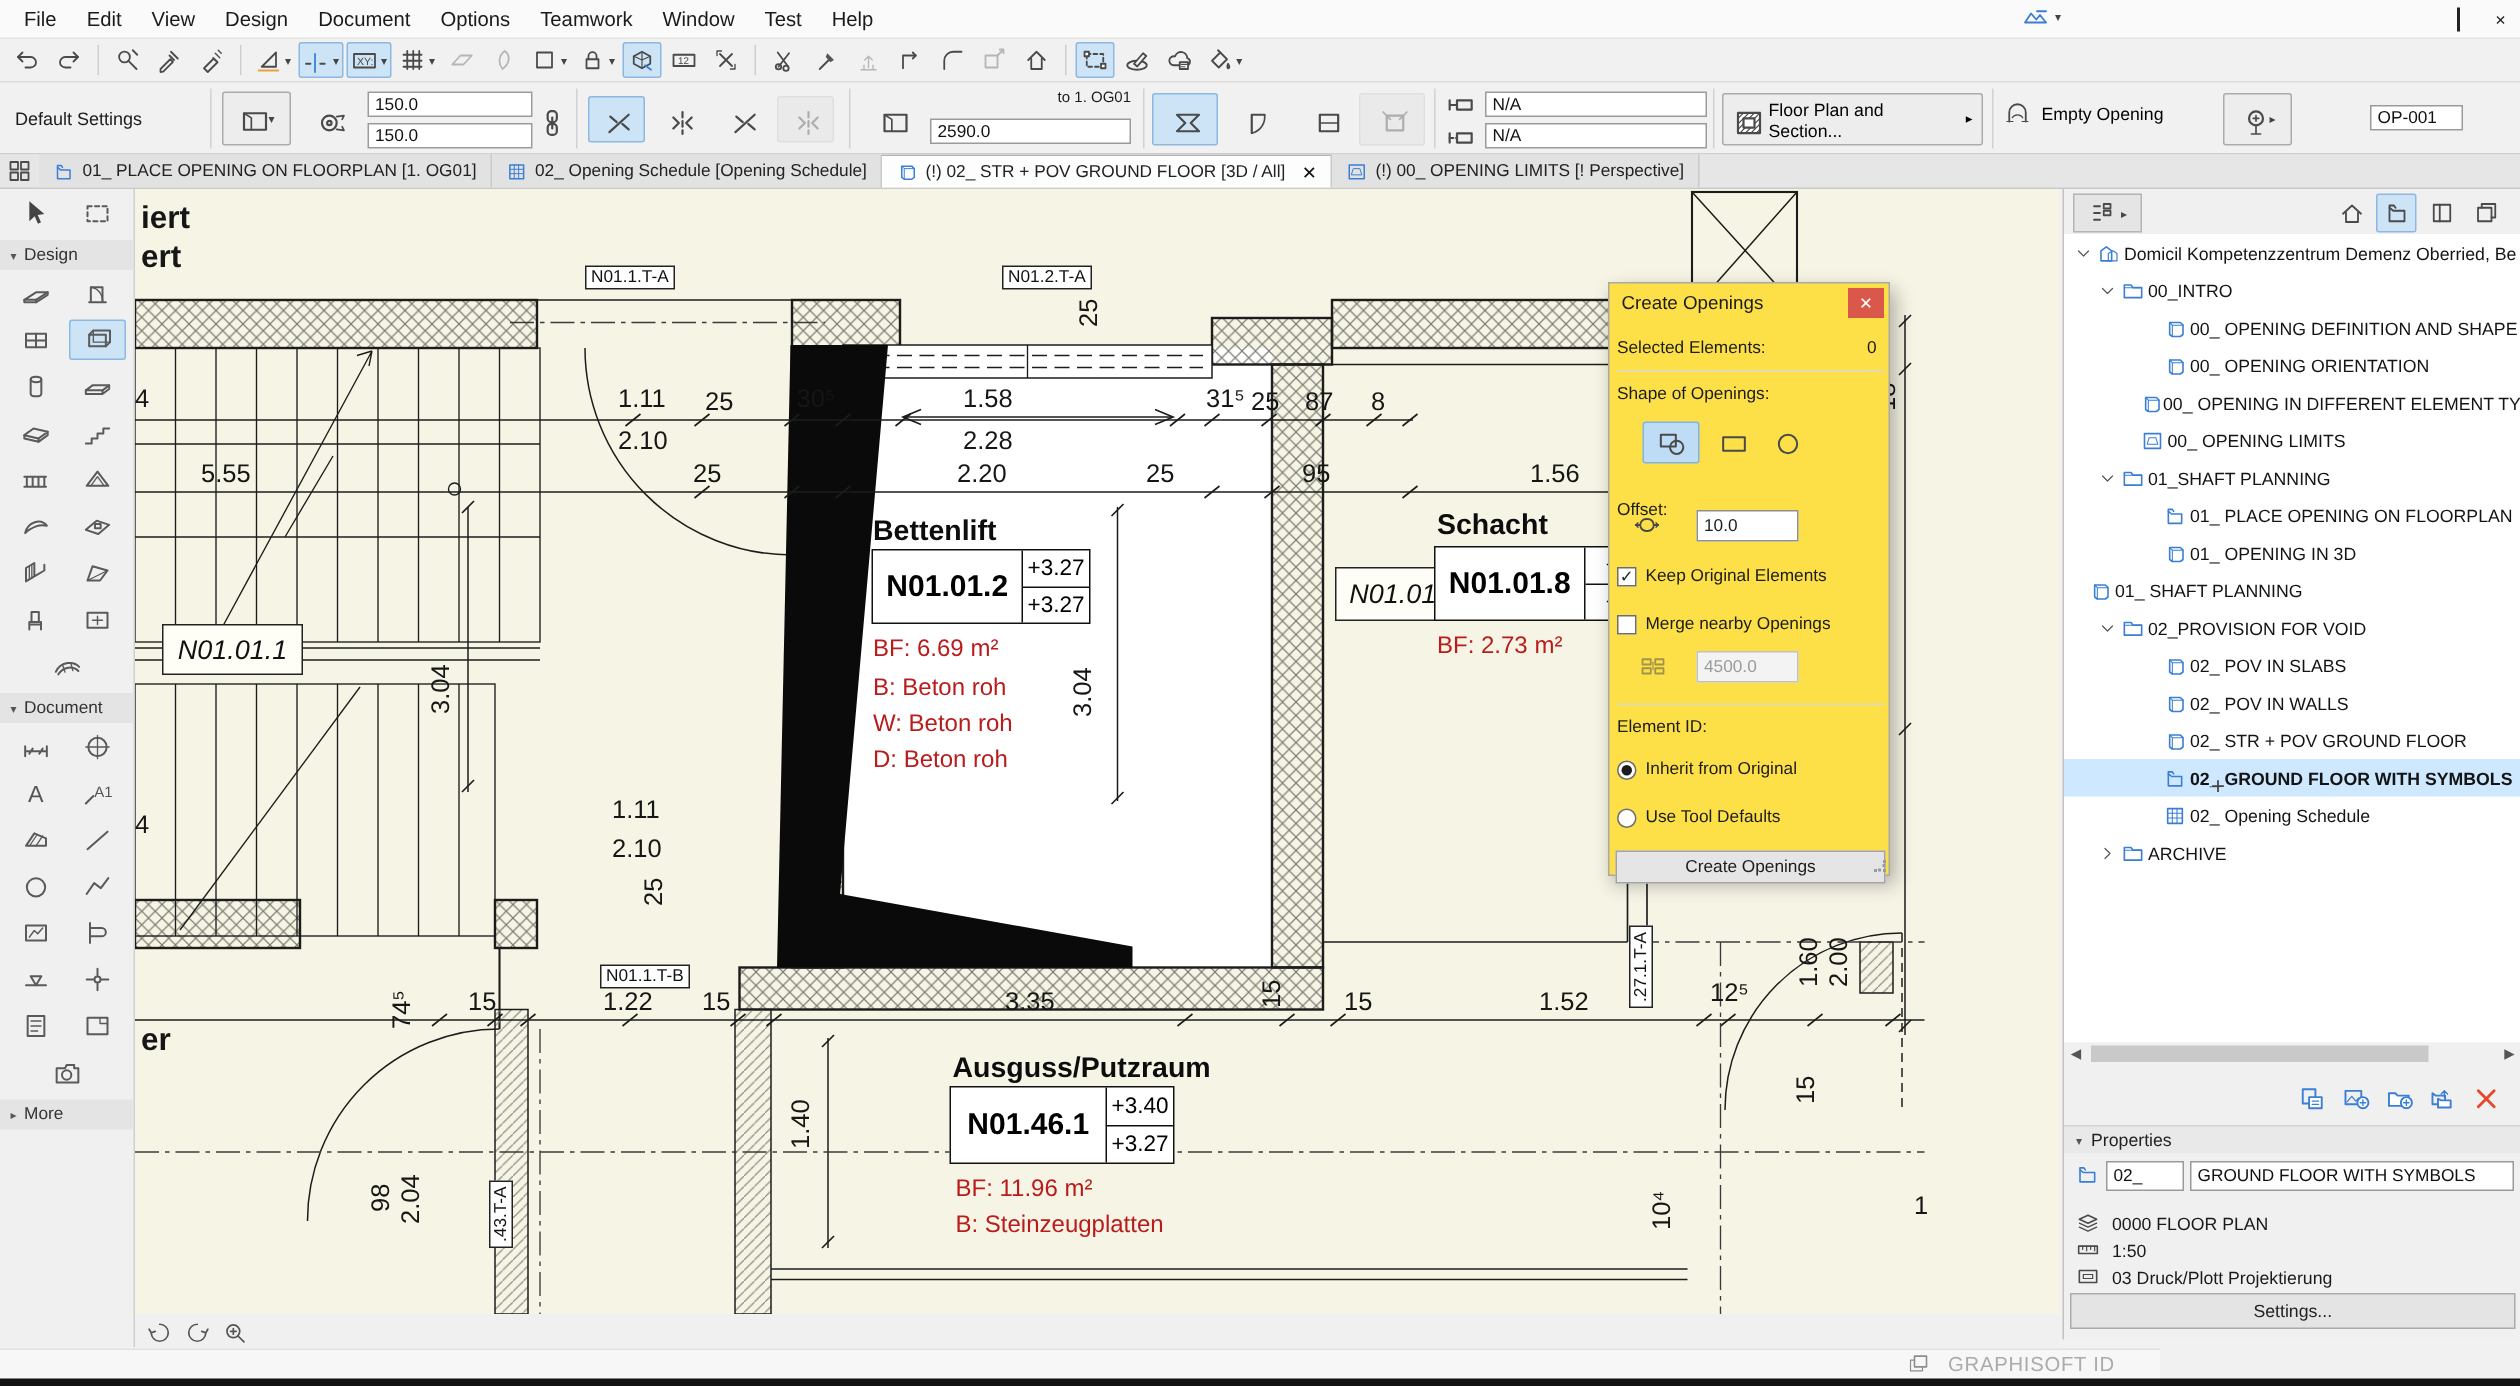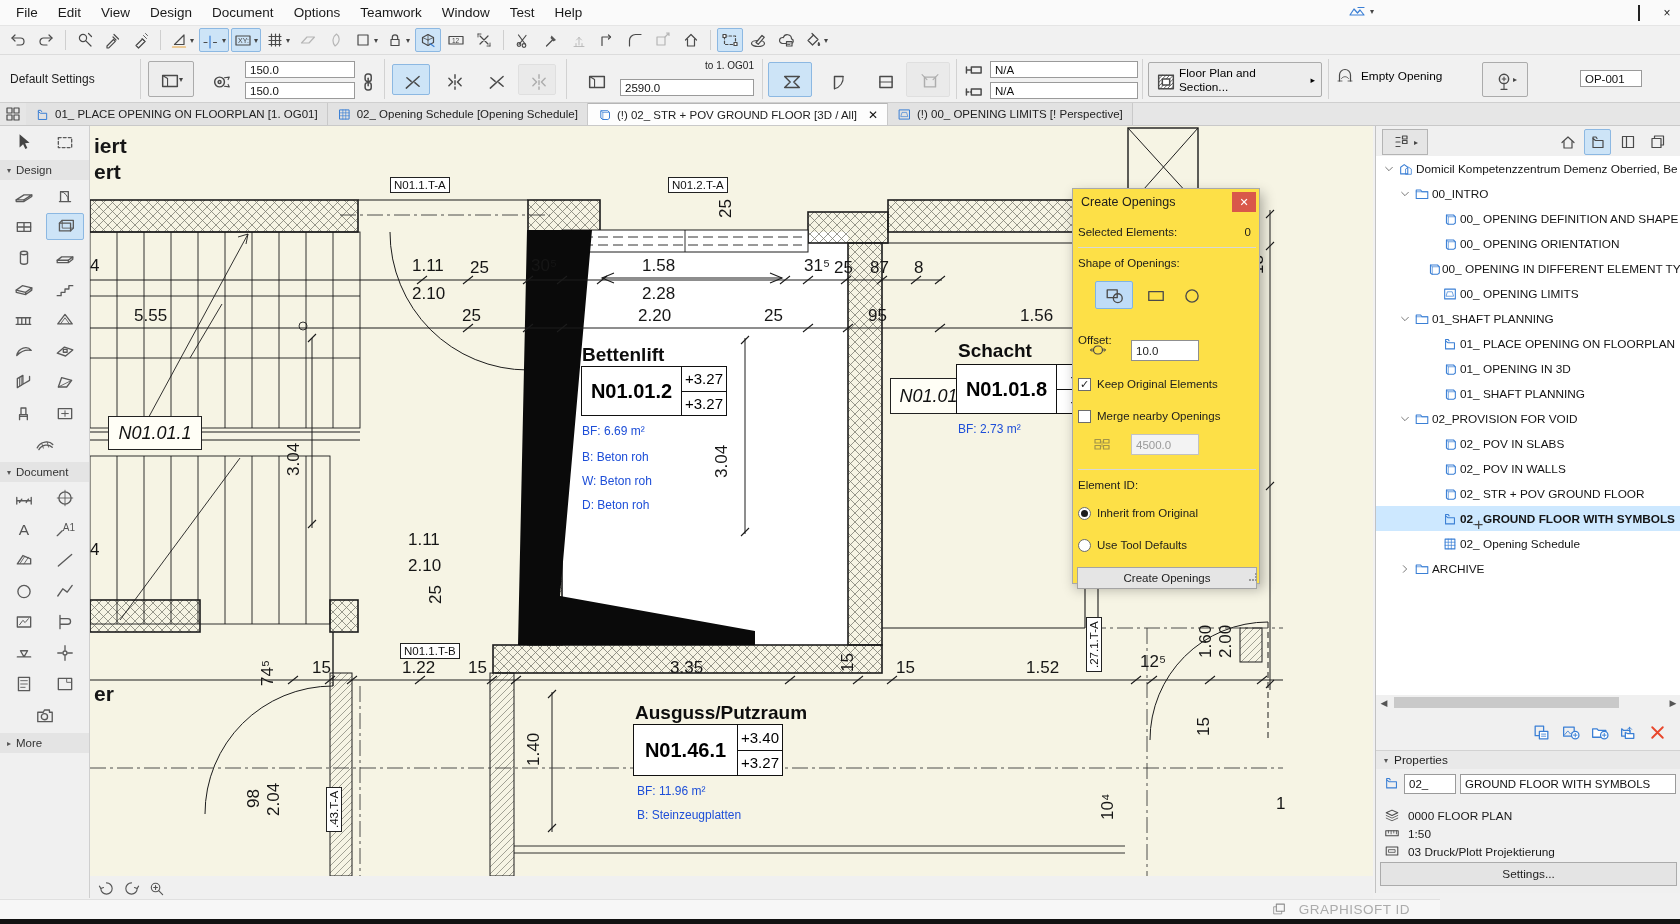--- a/index.html
+++ b/index.html
@@ -51,21 +51,21 @@
   
   #canvas{position:absolute;left:90px;top:126px;width:1283px;height:750px;background:#f6f4e4;overflow:hidden}
   #plan-svg{position:absolute;left:0;top:0}
   .ann{position:absolute;font-size:17px;color:#161616;white-space:nowrap;line-height:20px}
   .ann.rot{transform-origin:0 100%;transform:rotate(-90deg)}
   .cut{font-weight:bold;font-size:21px;line-height:24px}
   .tag{position:absolute;font-size:11.5px;color:#111;border:1px solid #222;background:#fff;padding:0 3px;line-height:14px;white-space:nowrap}
   .tag.rot{transform-origin:0 100%;transform:rotate(-90deg)}
   .reflab{position:absolute;border:1.3px solid #222;background:#fffef6;font-style:italic;font-size:18px;color:#111;display:flex;align-items:center;justify-content:center;white-space:nowrap}
   .rmtitle{position:absolute;font-weight:bold;font-size:19px;color:#0d0d0d;white-space:nowrap}
-  .rminfo{position:absolute;font-size:12px;color:#1d4ed8;white-space:nowrap}
+  .rminfo{position:absolute;font-size:16px;color:#b91c1c;white-space:nowrap}
   .stamp{position:absolute;border:1.6px solid #111;background:#fff;display:flex}
   .stamp .snum{display:flex;align-items:center;justify-content:center;font-weight:bold;font-size:20px;color:#000}
   .stamp .scol{border-left:1.6px solid #111;display:flex;flex-direction:column}
   .stamp .scell{flex:1;display:flex;align-items:center;justify-content:center;font-size:15px;color:#000}
   .stamp .scell+.scell{border-top:1.6px solid #111}
   #canvas-strip{position:absolute;left:90px;top:876px;width:1283px;height:24px;background:#f0f0f0;display:flex;align-items:center;gap:8px;padding-left:8px}
   #canvas-strip .ic{width:17px;height:17px;stroke:#555}
   
   #dialog{position:absolute;left:1072px;top:188px;width:188px;height:396px;background:#fde047;border:1px solid #a9a9a9;box-shadow:3px 5px 12px rgba(0,0,0,.3);z-index:60;font-size:11.5px;color:#1c1c1c}
   #dlg-title{position:absolute;left:8px;top:6px;font-size:12.5px}
@@ -1105,65 +1105,65 @@
         <div class="trow" style="padding-left:50px">
      <span class="chev"></span>
      <span class="ticon blue">
             <svg class="ic" viewBox="0 0 18 18">
               <path d="M5 4.5h8l2 2v7l-2 1.5H7l-2-1.5z"></path>
               <path d="M5 4.5l2 2h8M7 6.5V15" stroke-width=".8"></path>
             </svg>
           </span>
      <span>00_ OPENING IN DIFFERENT ELEMENT TYPES</span>
         </div>
+        <div class="trow" style="padding-left:35px">
+     <span class="chev"></span>
+     <span class="ticon blue">
+            <svg class="ic" viewBox="0 0 18 18">
+              <rect x="3" y="3.5" width="12" height="11"></rect>
+              <path d="M6.5 6.5h5l1.5 5h-8z" stroke-width=".8"></path>
+            </svg>
+          </span>
+     <span>00_ OPENING LIMITS</span>
+        </div>
+        <div class="trow" style="padding-left:22px">
+     <span class="chev">
+            <svg class="ic" viewBox="0 0 18 18">
+              <path d="M4 6.5l5 5 5-5"></path>
+            </svg>
+          </span>
+     <span class="ticon blue">
+            <svg class="ic" viewBox="0 0 18 18">
+              <path d="M2.5 14V4.5h5l1.5 2h6.5V14z" fill="#fff"></path>
+              <path d="M2.5 6.5h13" stroke-width=".8"></path>
+            </svg>
+          </span>
+     <span>01_SHAFT PLANNING</span>
+        </div>
         <div class="trow" style="padding-left:50px">
      <span class="chev"></span>
      <span class="ticon blue">
             <svg class="ic" viewBox="0 0 18 18">
-              <rect x="3" y="3.5" width="12" height="11"></rect>
-              <path d="M6.5 6.5h5l1.5 5h-8z" stroke-width=".8"></path>
-            </svg>
-          </span>
-     <span>00_ OPENING LIMITS</span>
-        </div>
-        <div class="trow" style="padding-left:22px">
-     <span class="chev">
-            <svg class="ic" viewBox="0 0 18 18">
-              <path d="M4 6.5l5 5 5-5"></path>
-            </svg>
-          </span>
-     <span class="ticon blue">
-            <svg class="ic" viewBox="0 0 18 18">
-              <path d="M2.5 14V4.5h5l1.5 2h6.5V14z" fill="#fff"></path>
-              <path d="M2.5 6.5h13" stroke-width=".8"></path>
-            </svg>
-          </span>
-     <span>01_SHAFT PLANNING</span>
+              <path d="M4 14.5v-9l2.5 2h7.5v7z"></path>
+              <path d="M4 5.5V4h3l1 1.5"></path>
+            </svg>
+          </span>
+     <span>01_ PLACE OPENING ON FLOORPLAN</span>
         </div>
         <div class="trow" style="padding-left:50px">
      <span class="chev"></span>
      <span class="ticon blue">
             <svg class="ic" viewBox="0 0 18 18">
-              <path d="M4 14.5v-9l2.5 2h7.5v7z"></path>
-              <path d="M4 5.5V4h3l1 1.5"></path>
-            </svg>
-          </span>
-     <span>01_ PLACE OPENING ON FLOORPLAN</span>
-        </div>
-        <div class="trow" style="padding-left:50px">
-     <span class="chev"></span>
-     <span class="ticon blue">
-            <svg class="ic" viewBox="0 0 18 18">
               <path d="M5 4.5h8l2 2v7l-2 1.5H7l-2-1.5z"></path>
               <path d="M5 4.5l2 2h8M7 6.5V15" stroke-width=".8"></path>
             </svg>
           </span>
      <span>01_ OPENING IN 3D</span>
         </div>
-        <div class="trow" style="padding-left:50px">
+        <div class="trow" style="">
      <span class="chev"></span>
      <span class="ticon blue">
             <svg class="ic" viewBox="0 0 18 18">
               <path d="M5 4.5h8l2 2v7l-2 1.5H7l-2-1.5z"></path>
               <path d="M5 4.5l2 2h8M7 6.5V15" stroke-width=".8"></path>
             </svg>
           </span>
      <span>01_ SHAFT PLANNING</span>
         </div>
         <div class="trow" style="padding-left:22px">

